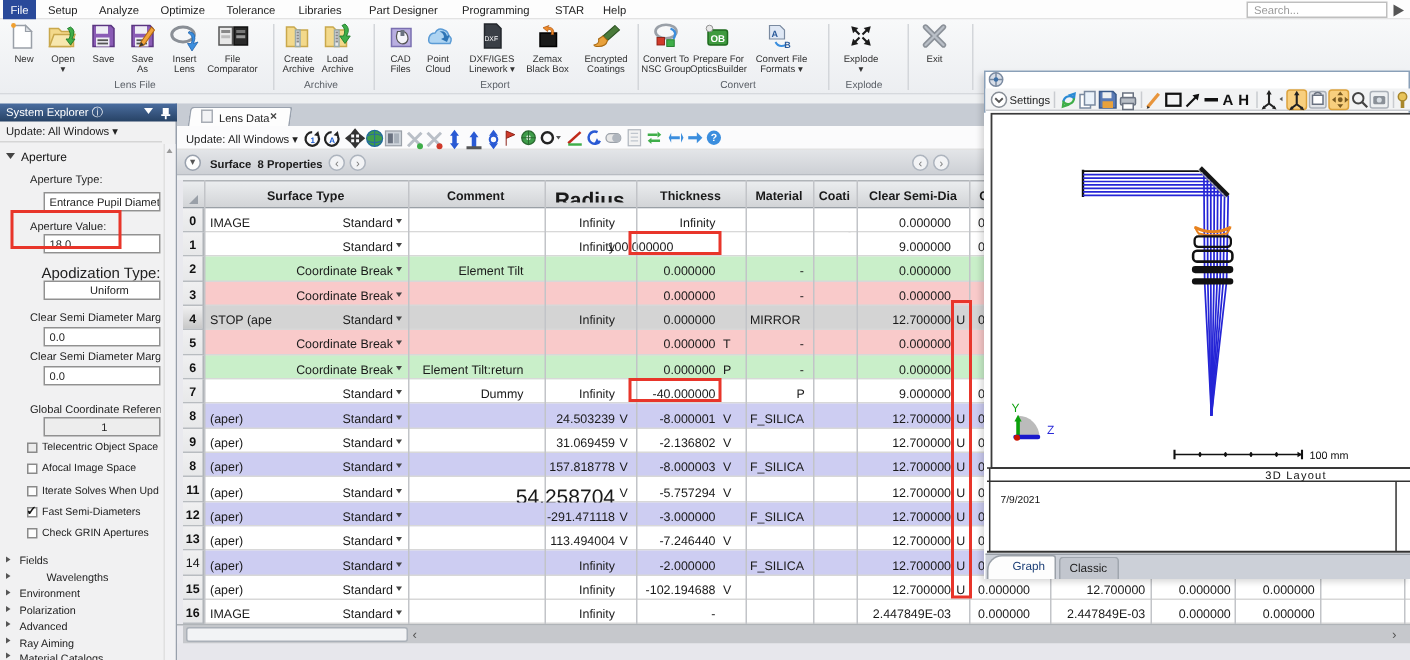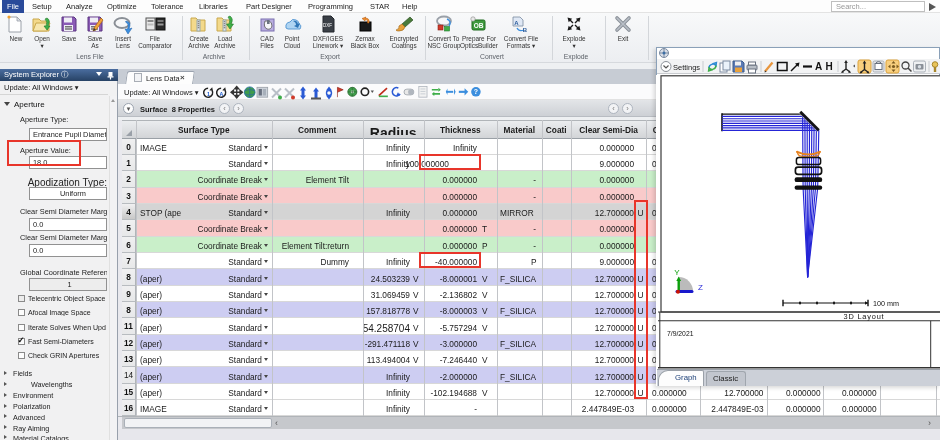--- a/index.html
+++ b/index.html
@@ -449,21 +449,21 @@
     <div style="position:absolute;left:482px;top:306.2px;width:8px;height:9px;color:#1a1a1a;font-size:8.3px;text-align:left;white-space:nowrap;font-weight:normal;">V</div>
     <div style="position:absolute;left:500px;top:306.2px;width:45px;height:9px;color:#1a1a1a;font-size:8.3px;text-align:left;white-space:nowrap;font-weight:normal;">F_SILICA</div>
     <div style="position:absolute;left:534px;top:306.2px;width:100px;height:9px;color:#1a1a1a;font-size:8.3px;text-align:right;white-space:nowrap;font-weight:normal;">12.700000</div>
     <div style="position:absolute;left:637.5px;top:306.2px;width:8px;height:9px;color:#1a1a1a;font-size:8.3px;text-align:left;white-space:nowrap;font-weight:normal;">U</div>
     <div style="position:absolute;left:600px;top:306.2px;width:86.7px;height:9px;color:#1a1a1a;font-size:8.3px;text-align:right;white-space:nowrap;font-weight:normal;">0.000000</div>
     <div style="position:absolute;left:122px;top:318.35px;width:14px;height:16.35px;background:linear-gradient(#f0f0f1,#e7e8e9);border-bottom:1px solid #b8bcc0;border-right:1px solid #b0b4b8;color:#111;font-size:8.3px;font-weight:bold;text-align:center;line-height:16.35px;">11</div>
     <div style="position:absolute;left:136px;top:318.35px;width:520px;height:16.35px;background:#ffffff;border-bottom:1px solid #d8d8d8;"></div>
     <div style="position:absolute;left:140px;top:322.55px;width:60px;height:9px;color:#1a1a1a;font-size:8.3px;text-align:left;white-space:nowrap;font-weight:normal;">(aper)</div>
     <div style="position:absolute;left:150px;top:322.55px;width:112px;height:9px;color:#1a1a1a;font-size:8.3px;text-align:right;white-space:nowrap;font-weight:normal;">Standard</div>
     <div style="position:absolute;left:264px;top:325.55px;width:0;height:0;border-left:2.8px solid transparent;border-right:2.8px solid transparent;border-top:3.2px solid #444;"></div>
-    <div style="position:absolute;left:310px;top:322.55px;width:100px;height:9px;color:#1a1a1a;font-size:10px;text-align:right;white-space:nowrap;font-weight:normal;">54.258704</div>
+    <div style="position:absolute;left:310px;top:322.55px;width:100px;height:9px;color:#1a1a1a;font-size:14px;text-align:right;white-space:nowrap;font-weight:normal;">54.258704</div>
     <div style="position:absolute;left:413px;top:322.55px;width:8px;height:9px;color:#1a1a1a;font-size:8.3px;text-align:left;white-space:nowrap;font-weight:normal;">V</div>
     <div style="position:absolute;left:377px;top:322.55px;width:100px;height:9px;color:#1a1a1a;font-size:8.3px;text-align:right;white-space:nowrap;font-weight:normal;">-5.757294</div>
     <div style="position:absolute;left:482px;top:322.55px;width:8px;height:9px;color:#1a1a1a;font-size:8.3px;text-align:left;white-space:nowrap;font-weight:normal;">V</div>
     <div style="position:absolute;left:534px;top:322.55px;width:100px;height:9px;color:#1a1a1a;font-size:8.3px;text-align:right;white-space:nowrap;font-weight:normal;">12.700000</div>
     <div style="position:absolute;left:637.5px;top:322.55px;width:8px;height:9px;color:#1a1a1a;font-size:8.3px;text-align:left;white-space:nowrap;font-weight:normal;">U</div>
     <div style="position:absolute;left:600px;top:322.55px;width:86.7px;height:9px;color:#1a1a1a;font-size:8.3px;text-align:right;white-space:nowrap;font-weight:normal;">0.000000</div>
     <div style="position:absolute;left:122px;top:334.70000000000005px;width:14px;height:16.35px;background:linear-gradient(#f0f0f1,#e7e8e9);border-bottom:1px solid #b8bcc0;border-right:1px solid #b0b4b8;color:#111;font-size:8.3px;font-weight:bold;text-align:center;line-height:16.35px;">12</div>
     <div style="position:absolute;left:136px;top:334.70000000000005px;width:520px;height:16.35px;background:#cdcdf2;border-bottom:1px solid #d8d8d8;"></div>
     <div style="position:absolute;left:140px;top:338.90000000000003px;width:60px;height:9px;color:#1a1a1a;font-size:8.3px;text-align:left;white-space:nowrap;font-weight:normal;">(aper)</div>
     <div style="position:absolute;left:150px;top:338.90000000000003px;width:112px;height:9px;color:#1a1a1a;font-size:8.3px;text-align:right;white-space:nowrap;font-weight:normal;">Standard</div>

